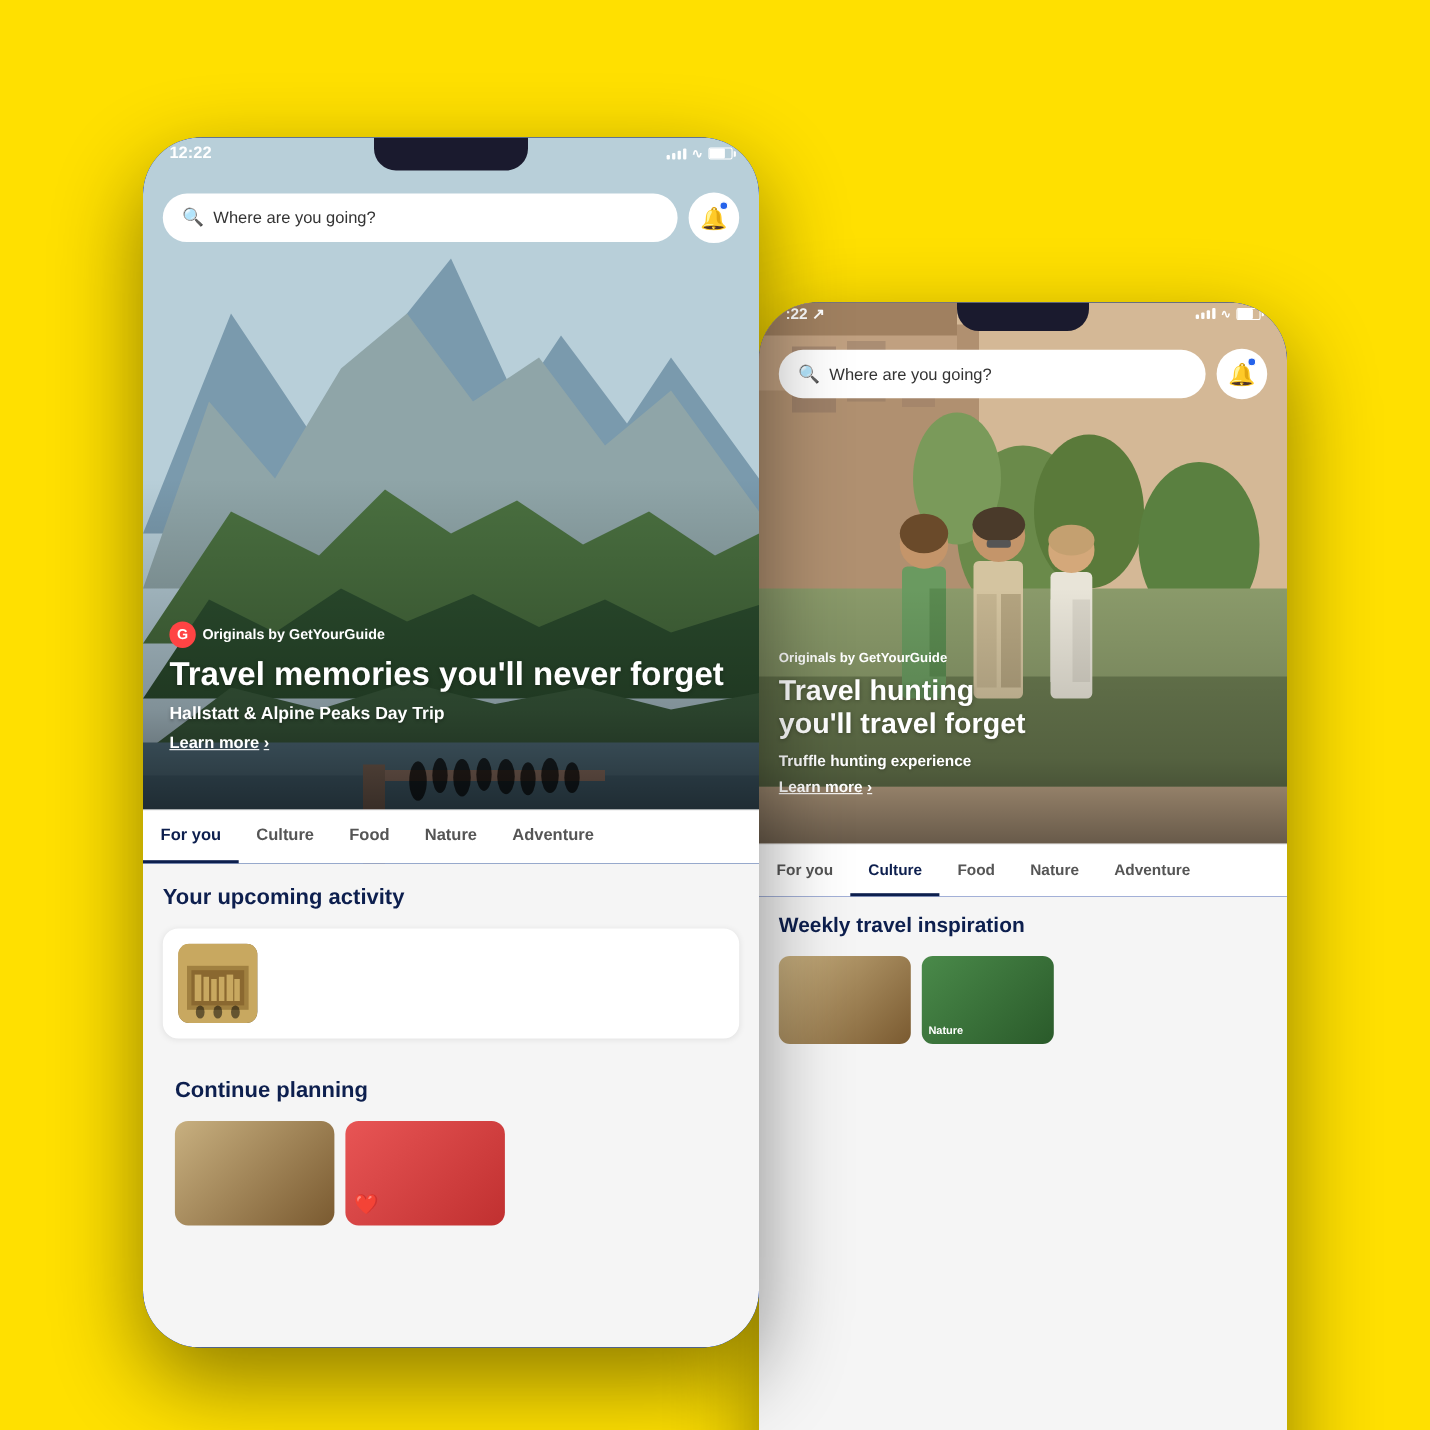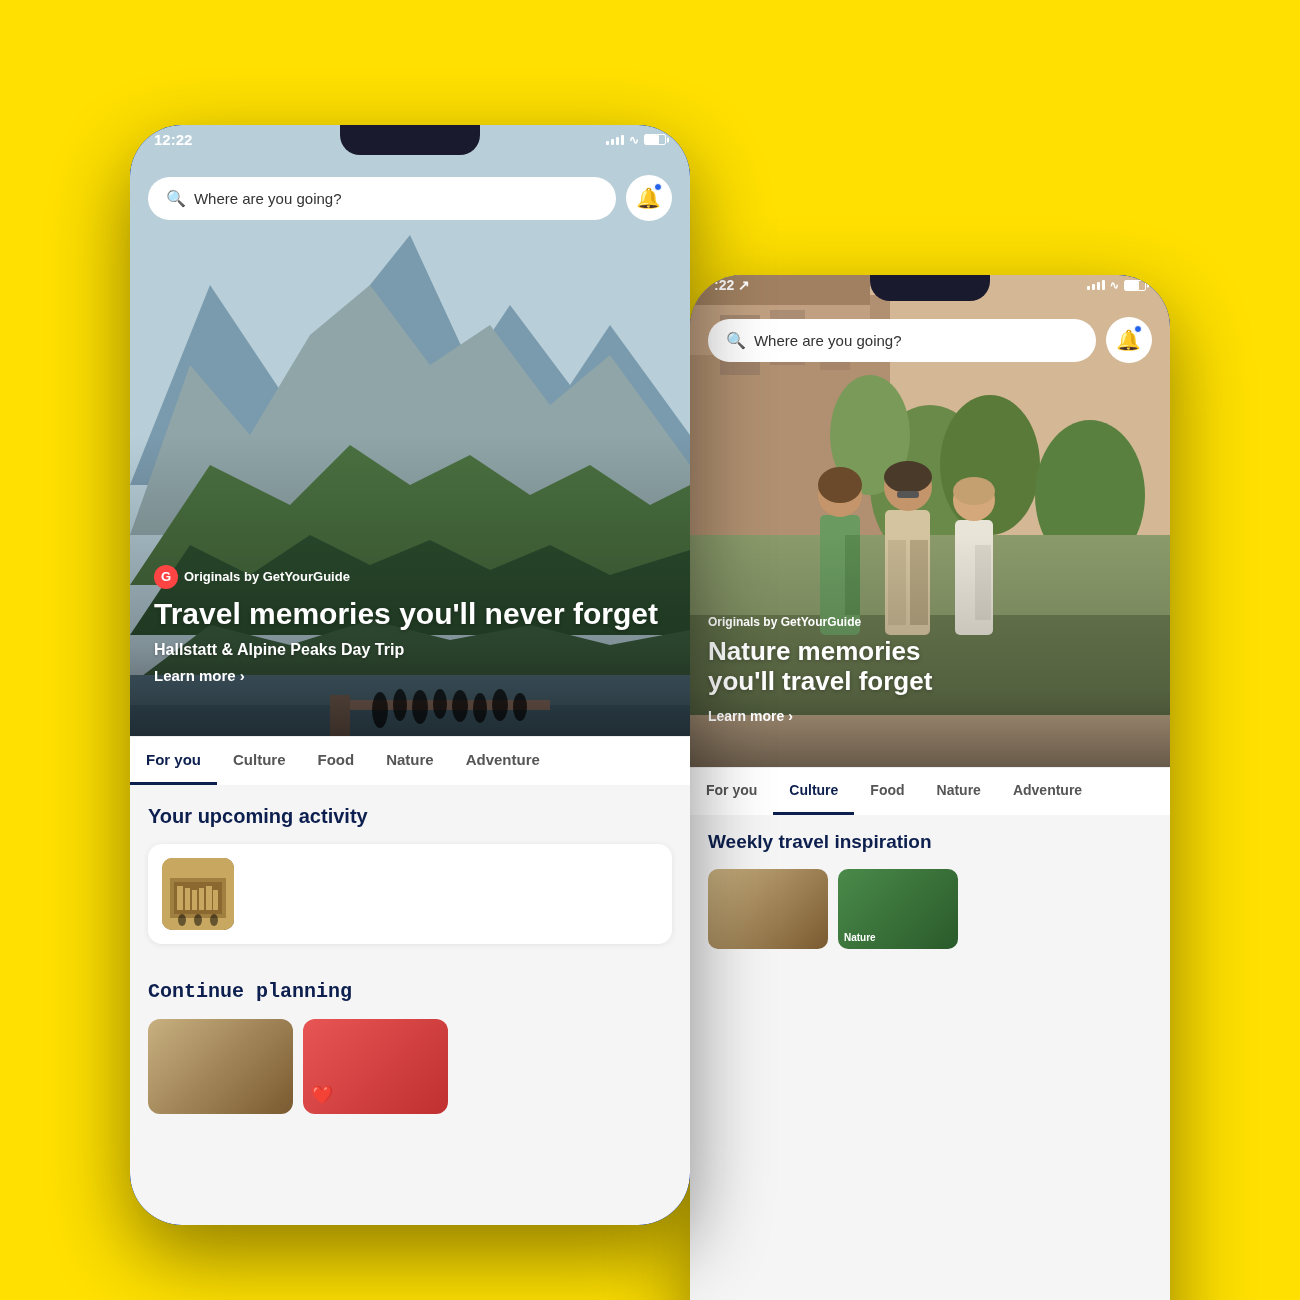--- a/index.html
+++ b/index.html
@@ -261,20 +261,21 @@
       text-shadow: 0 1px 3px rgba(0,0,0,0.3);
     }
 
     .learn-more {
       display: inline-flex;
       align-items: center;
       gap: 4px;
       font-size: 15px;
       font-weight: 600;
       color: #fff;
+      text-decoration: underline;
     }
 
     
     .category-tabs {
       position: absolute;
       bottom: 0;
       left: 0;
       right: 0;
       background: #fff;
       display: flex;
@@ -490,21 +491,21 @@
                   <rect x="51" y="32" width="5" height="20" fill="#c8a860"></rect>
 
                   <ellipse cx="20" cy="62" rx="4" ry="6" fill="rgba(0,0,0,0.5)"></ellipse>
                   <ellipse cx="36" cy="62" rx="4" ry="6" fill="rgba(0,0,0,0.5)"></ellipse>
                   <ellipse cx="52" cy="62" rx="4" ry="6" fill="rgba(0,0,0,0.5)"></ellipse>
                 </svg>
               </div>
             </div>
           </div>
 
-          <div style="padding:0 18px;font-family:Liberation Mono, monospace;">
+          <div style="padding:0 29px;">
             <div class="section-title">Continue planning</div>
 
             <div style="display:flex;gap:10px;">
               <div style="width:145px;height:95px;border-radius:12px;background:linear-gradient(135deg,#c8b080,#7a5a30);"></div>
               <div style="width:145px;height:95px;border-radius:12px;background:linear-gradient(135deg,#e85555,#c03030);">
                 <div style="width:100%;height:100%;display:flex;align-items:flex-end;padding:8px;">
                   <span style="font-size:18px;">❤️</span>
                 </div>
               </div>
             </div>
@@ -597,23 +598,24 @@
               <span class="bell-icon">🔔</span>
               <div class="bell-dot"></div>
             </div>
           </div>
 
           <div class="hero-text" style="bottom:90px;left:18px;">
             <div class="hero-badge">
               <span class="badge-text" style="font-size:12px;">Originals by GetYourGuide</span>
             </div>
             <div class="hero-title" style="font-size:26px;">
-              <span>Nature memories</span><br>
+              <span>Travel hunting</span><br>
               <span>you'll travel forget</span>
             </div>
+            <div class="hero-subtitle" style="font-size:14px;">Truffle hunting experience</div>
             <div class="learn-more" style="font-size:14px;">
               <span>Learn more</span>
               <span>›</span>
             </div>
           </div>
 
           <div class="category-tabs">
             <div class="tab" style="font-size:14px;">For you</div>
             <div class="tab active" style="font-size:14px;">Culture</div>
             <div class="tab" style="font-size:14px;">Food</div>

